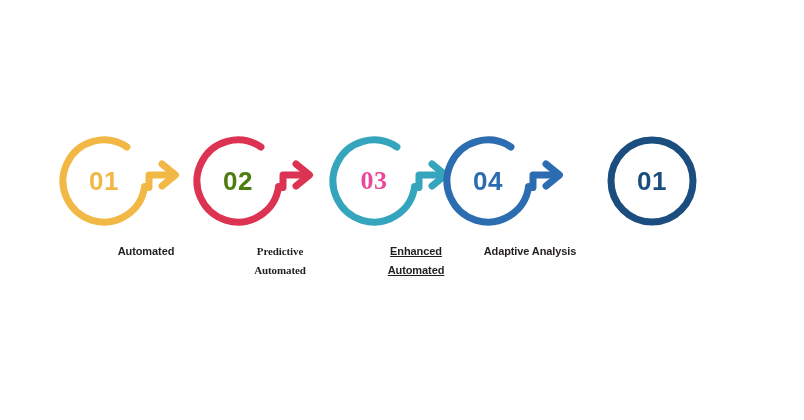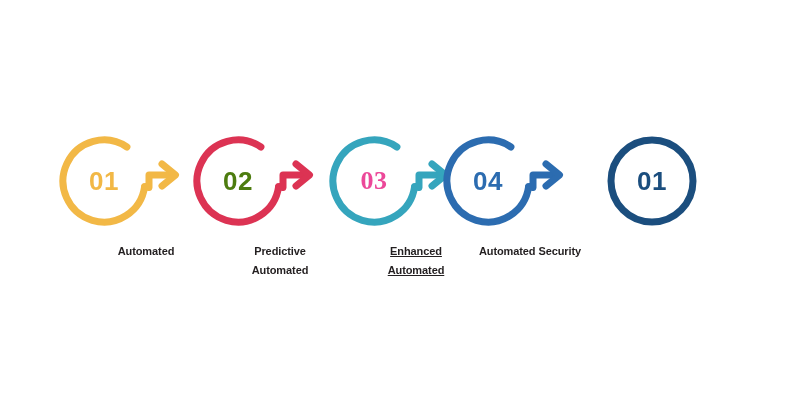--- a/index.html
+++ b/index.html
@@ -96,21 +96,21 @@
       </div>
       <div class="step" style="left: 270px;">
         <div class="step-badge">
           <svg width="160" height="96" viewBox="0 0 160 96">
             <path d="M 88.60 53.71 A 41 41 0 1 1 70.93 14.01" fill="none" stroke="#dc3353" stroke-width="7" stroke-linecap="round"></path>
             <path d="M 88.60 53.71 L 93 54.5 L 93 42 L 117 42" fill="none" stroke="#dc3353" stroke-width="7" stroke-linecap="round" stroke-linejoin="round"></path>
             <path d="M 106 31 L 119.5 42 L 106 53" fill="none" stroke="#dc3353" stroke-width="7" stroke-linecap="round" stroke-linejoin="round"></path>
           </svg>
           <div class="step-number" style="color: #4d7c0f;">02</div>
         </div>
-        <div class="step-label" style="color: rgb(35, 31, 32);">
+        <div class="step-label" style="color: rgb(35, 31, 32); font-family: Liberation Serif, serif;">
           <span class="step-label-line">Predictive</span>
           <span class="step-label-line">Automated</span>
         </div>
       </div>
       <div class="step" style="left: 406px;">
         <div class="step-badge">
           <svg width="160" height="96" viewBox="0 0 160 96">
             <path d="M 88.60 53.71 A 41 41 0 1 1 70.93 14.01" fill="none" stroke="#35a5bd" stroke-width="7" stroke-linecap="round"></path>
             <path d="M 88.60 53.71 L 93 54.5 L 93 42 L 117 42" fill="none" stroke="#35a5bd" stroke-width="7" stroke-linecap="round" stroke-linejoin="round"></path>
             <path d="M 106 31 L 119.5 42 L 106 53" fill="none" stroke="#35a5bd" stroke-width="7" stroke-linecap="round" stroke-linejoin="round"></path>
@@ -125,21 +125,21 @@
       <div class="step" style="left: 520px;">
         <div class="step-badge">
           <svg width="160" height="96" viewBox="0 0 160 96">
             <path d="M 88.60 53.71 A 41 41 0 1 1 70.93 14.01" fill="none" stroke="#2c6cb0" stroke-width="7" stroke-linecap="round"></path>
             <path d="M 88.60 53.71 L 93 54.5 L 93 42 L 117 42" fill="none" stroke="#2c6cb0" stroke-width="7" stroke-linecap="round" stroke-linejoin="round"></path>
             <path d="M 106 31 L 119.5 42 L 106 53" fill="none" stroke="#2c6cb0" stroke-width="7" stroke-linecap="round" stroke-linejoin="round"></path>
           </svg>
           <div class="step-number" style="color: rgb(44, 108, 176);">04</div>
         </div>
         <div class="step-label" style="color: rgb(35, 31, 32);">
-          <span class="step-label-line">Automated Security</span>
+          <span class="step-label-line">Adaptive Analysis</span>
         </div>
       </div>
       <div class="step" style="left: 684px;">
         <div class="step-badge">
           <svg width="160" height="96" viewBox="0 0 160 96">
             <circle cx="48" cy="48" r="41" fill="none" stroke="#1b4e7e" stroke-width="7"></circle>
           </svg>
           <div class="step-number" style="color: rgb(27, 78, 126);">01</div>
         </div>
       </div>

